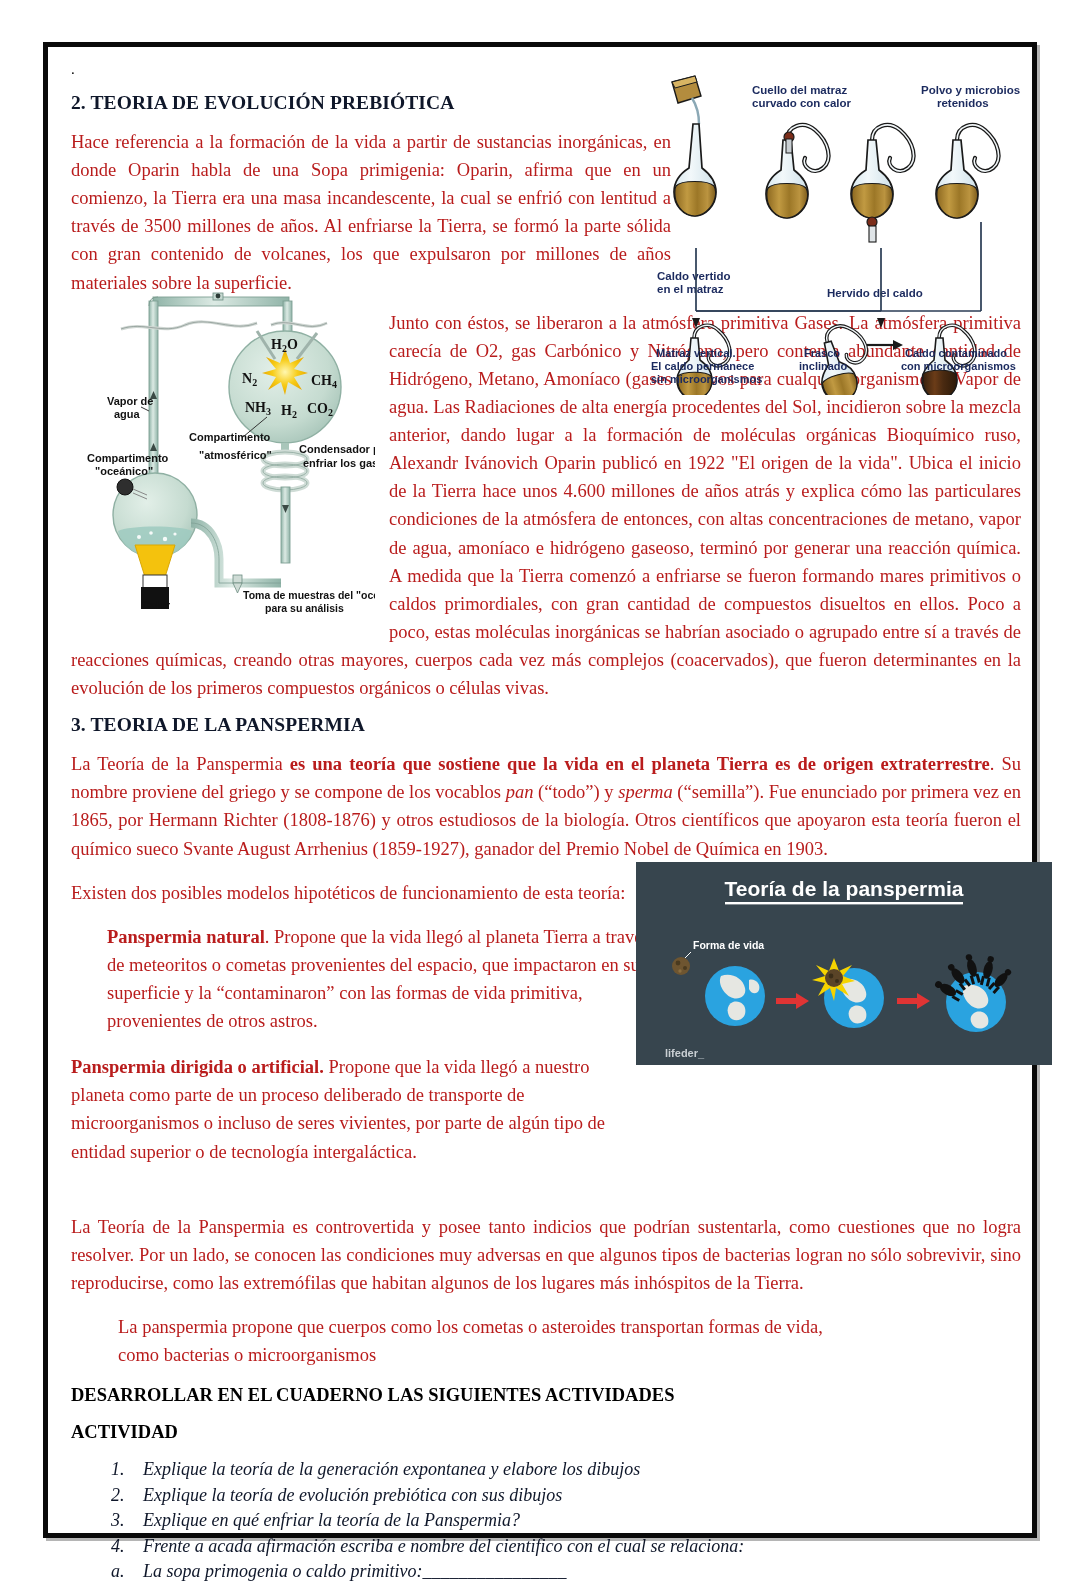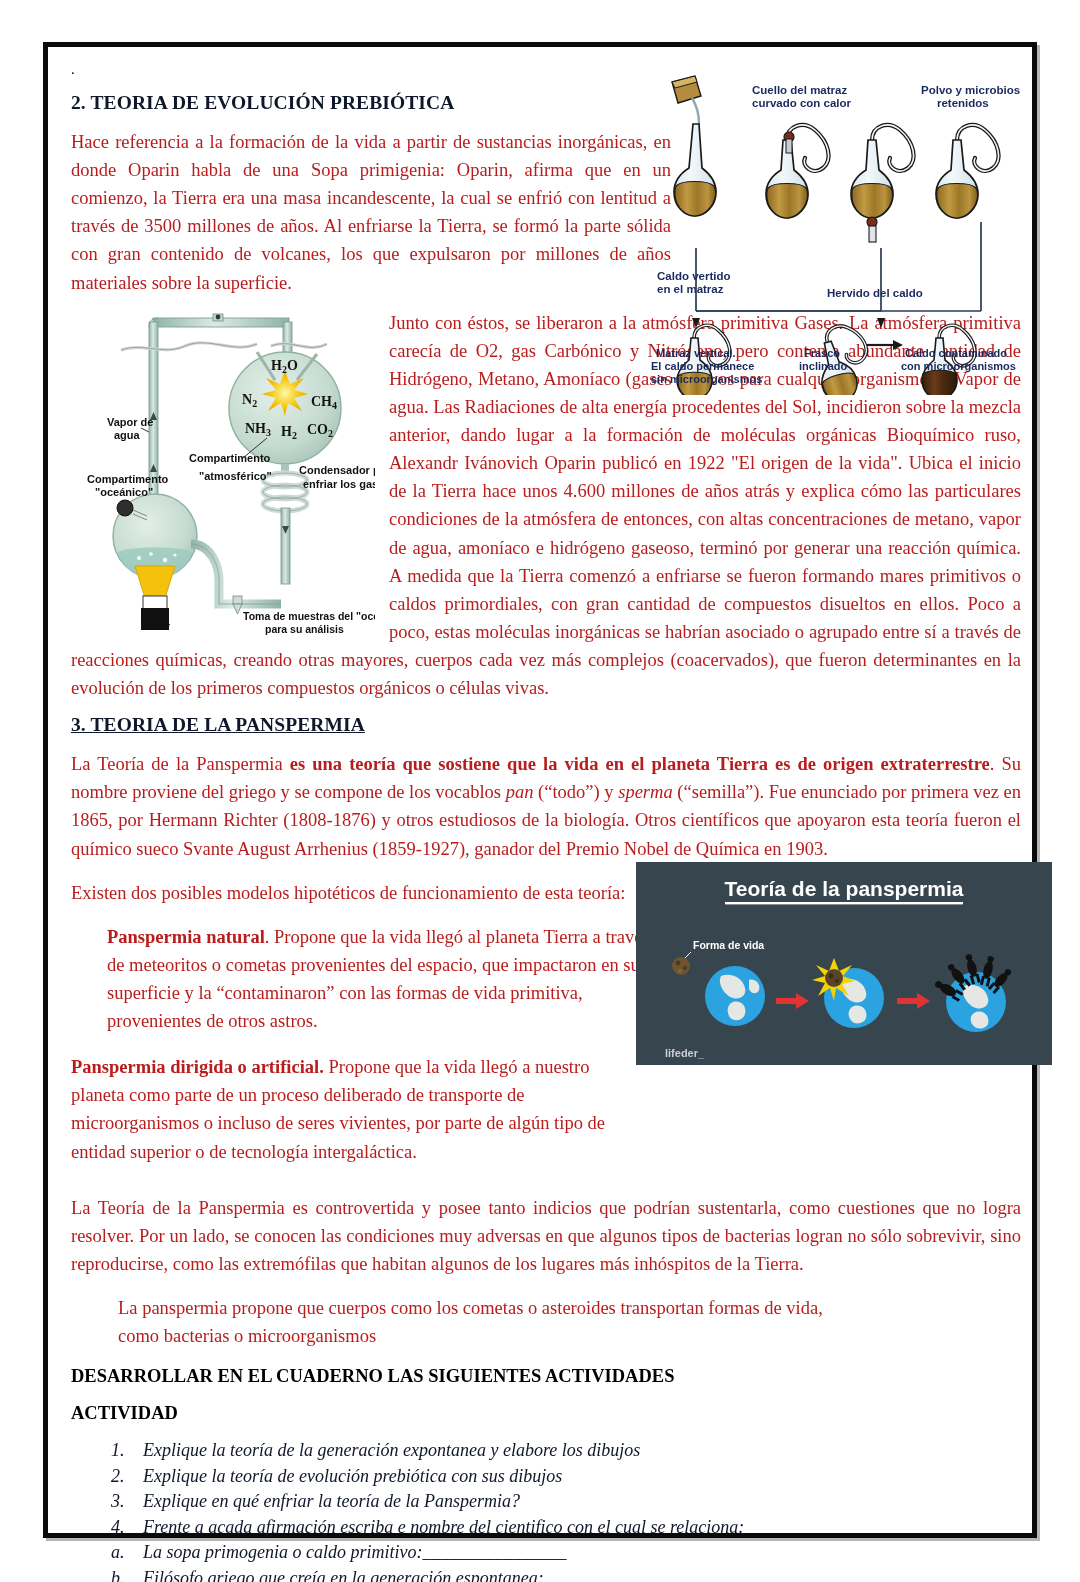--- a/index.html
+++ b/index.html
@@ -72,21 +72,21 @@
     top: 22px;
     width: 372px;
     height: 323px;
   }
   .pasteur-fig svg { display:block; width:100%; height:100%; }
 
   
   .miller-fig {
     position: absolute;
     left: 34px;
-    top: 258px;
+    top: 237px;
     width: 290px;
     height: 330px;
   }
   .miller-fig svg { display:block; width:100%; height:100%; }
 
   
   .wrap-zone { position: relative; }
   .float-spacer-left {
     float: left;
     width: 318px;
@@ -136,31 +136,31 @@
 
     <h2 class="section-head">2. TEORIA DE EVOLUCIÓN PREBIÓTICA</h2>
 
     <p class="body" style="width:600px;">Hace referencia a la formación de la vida a partir de sustancias inorgánicas, en donde Oparin habla de una Sopa primigenia: Oparin, afirma que en un comienzo, la Tierra era una masa incandescente, la cual se enfrió con lentitud a través de 3500 millones de años. Al enfriarse la Tierra, se formó la parte sólida con gran contenido de volcanes, los que expulsaron por millones de años materiales sobre la superficie.</p>
 
     <div class="wrap-zone">
       <div class="float-spacer-left"></div>
       <p class="body">Junto con éstos, se liberaron a la atmósfera primitiva Gases. La atmósfera primitiva carecía de O2, gas Carbónico y Nitrógeno, pero contenía abundante cantidad de Hidrógeno, Metano, Amoníaco (gases nocivos para cualquier organismo) y Vapor de agua. Las Radiaciones de alta energía procedentes del Sol, incidieron sobre la mezcla anterior, dando lugar a la formación de moléculas orgánicas Bioquímico ruso, Alexandr Ivánovich Oparin publicó en 1922 "El origen de la vida". Ubica el inicio de la Tierra hace unos 4.600 millones de años atrás y explica cómo las particulares condiciones de la atmósfera de entonces, con altas concentraciones de metano, vapor de agua, amoníaco e hidrógeno gaseoso, terminó por generar una reacción química. A medida que la Tierra comenzó a enfriarse se fueron formando mares primitivos o caldos primordiales, con gran cantidad de compuestos disueltos en ellos. Poco a poco, estas moléculas inorgánicas se habrían asociado o agrupado entre sí a través de reacciones químicas, creando otras mayores, cuerpos cada vez más complejos (coacervados), que fueron determinantes en la evolución de los primeros compuestos orgánicos o células vivas.</p>
     </div>
 
-    <h2 class="section-head" style="clear:both; margin-top:10px;text-decoration:underline;">3. TEORIA DE LA PANSPERMIA</h2>
+    <h2 class="section-head" style="clear:both; margin-top:10px;">3. TEORIA DE LA PANSPERMIA</h2>
 
     <p class="body"><span>La Teoría de la Panspermia </span><span class="bold">es una teoría que sostiene que la vida en el planeta Tierra es de origen extraterrestre</span><span>. Su nombre proviene del griego y se compone de los vocablos </span><span class="ital">pan</span><span> (“todo”) y </span><span class="ital">sperma</span><span> (“semilla”). Fue enunciado por primera vez en 1865, por Hermann Richter (1808-1876) y otros estudiosos de la biología. Otros científicos que apoyaron esta teoría fueron el químico sueco Svante August Arrhenius (1859-1927), ganador del Premio Nobel de Química en 1903.</span></p>
 
     <p class="body nojust" style="margin-top:16px;">Existen dos posibles modelos hipotéticos de funcionamiento de esta teoría:</p>
 
     <p class="body nojust" style="width:555px; margin-top:16px;margin-left:36px;"><span class="bold">Panspermia natural</span><span>. Propone que la vida llegó al planeta Tierra a través de meteoritos o cometas provenientes del espacio, que impactaron en su superficie y la “contaminaron” con las formas de vida primitiva, provenientes de otros astros.</span></p>
 
     <p class="body nojust" style="width:555px; margin-top:18px;"><span class="bold">Panspermia dirigida o artificial.</span><span> Propone que la vida llegó a nuestro planeta como parte de un proceso deliberado de transporte de microorganismos o incluso de seres vivientes, por parte de algún tipo de entidad superior o de tecnología intergaláctica.</span></p>
 
-    <p class="body" style="margin-top:28px;">La Teoría de la Panspermia es controvertida y posee tanto indicios que podrían sustentarla, como cuestiones que no logra resolver. Por un lado, se conocen las condiciones muy adversas en que algunos tipos de bacterias logran no sólo sobrevivir, sino reproducirse, como las extremófilas que habitan algunos de los lugares más inhóspitos de la Tierra.</p>
+    <p class="body" style="margin-top:47px;">La Teoría de la Panspermia es controvertida y posee tanto indicios que podrían sustentarla, como cuestiones que no logra resolver. Por un lado, se conocen las condiciones muy adversas en que algunos tipos de bacterias logran no sólo sobrevivir, sino reproducirse, como las extremófilas que habitan algunos de los lugares más inhóspitos de la Tierra.</p>
 
     <p class="body nojust" style="white-space:pre-line; margin-top:16px;margin-left:47px;">La panspermia propone que cuerpos como los cometas o asteroides transportan formas de vida,
 como bacterias o microorganismos</p>
 
     <h3 class="act-head indent-act">DESARROLLAR EN EL CUADERNO LAS SIGUIENTES ACTIVIDADES</h3>
 
     <h3 class="act-head indent-act">ACTIVIDAD</h3>
 
     <ol class="acts">
       <li>Explique la teoría de la generación expontanea y elabore los dibujos</li>

